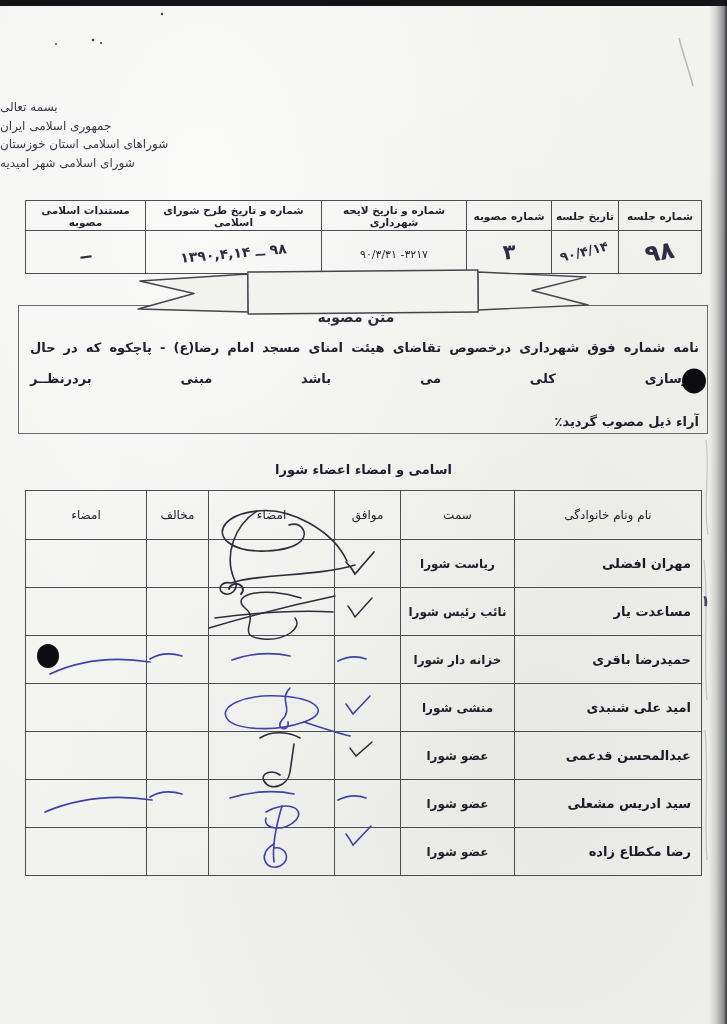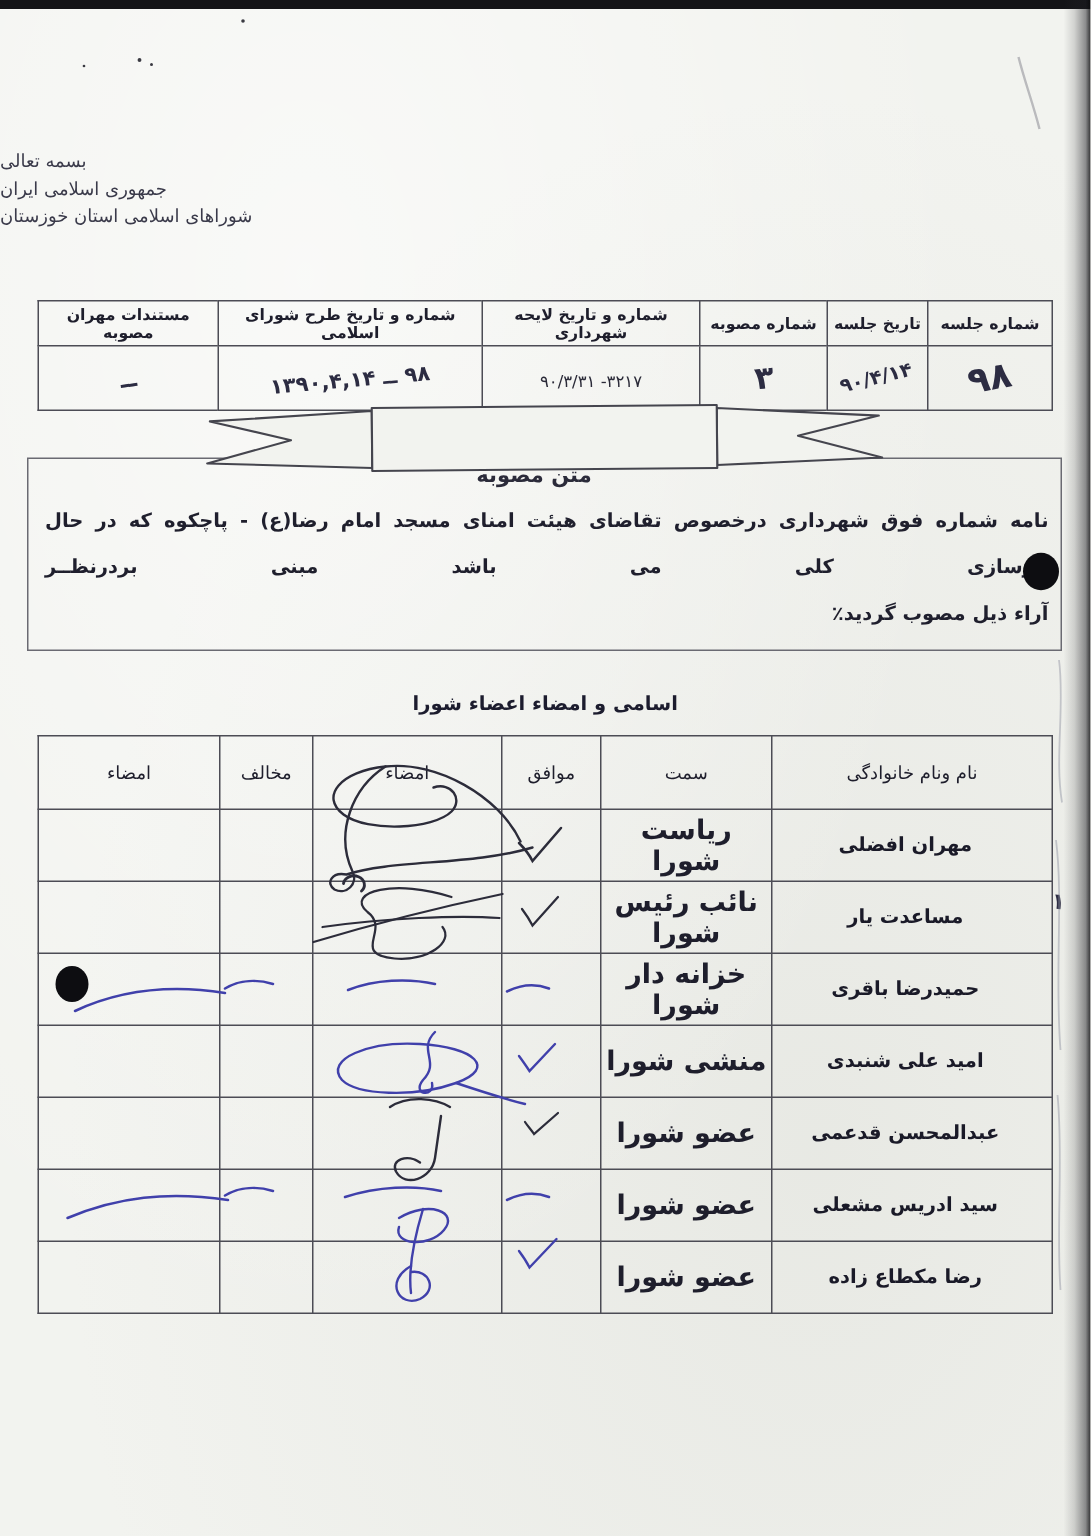--- a/index.html
+++ b/index.html
@@ -28,63 +28,64 @@
   .hw-tarh{font-size:14px;transform:rotate(-5deg);letter-spacing:1px;}
   .hw-dash{font-size:16px;transform:rotate(-8deg);}
   .banner{position:absolute;top:268px;left:132px;width:462px;height:48px;}
   .banner-label{position:absolute;top:280px;left:250px;width:212px;text-align:center;
     font-size:14px;font-weight:bold;color:#2b2b3a;direction:rtl;margin-top:29px;}
   .res-box{position:absolute;top:305px;left:18px;width:688px;height:127px;
     border:1px solid #6a6a72;background:transparent;}
   .res-text{position:absolute;top:332px;left:30px;right:28px;direction:rtl;}
   .res-text p{margin:0;font-size:13px;font-weight:bold;line-height:31px;color:#1f1f2d;
     text-align:justify;text-align-last:justify;}
-  .res-text p.last{text-align-last:right;}
+  .res-text p.last{text-align-last:right;margin-top:12px;}
   .section-title{position:absolute;top:451px;left:0;width:100%;text-align:center;direction:rtl;
     font-size:13px;font-weight:bold;color:#1c1c2e;margin-top:11px;}
   .members-table{position:absolute;top:490px;left:25px;width:676px;direction:rtl;}
   .members-table th{border:1px solid #4c4c55;font-size:12px;font-weight:normal;height:46px;color:#1e1e2c;}
   .members-table td{border:1px solid #4c4c55;height:45px;vertical-align:middle;}
-  .members-table td.name{font-size:13px;font-weight:bold;text-align:center;padding-right:10px;color:#1a1a28;}
-  .members-table td.role{font-size:18px;font-weight:bold;text-align:center;color:#1e1e2c;}
+  .members-table td.name{font-size:13px;font-weight:bold;text-align:right;padding-right:10px;color:#1a1a28;}
+  .members-table td.role{font-size:12px;font-weight:bold;text-align:center;color:#1e1e2c;}
   .overlay{position:absolute;top:0;left:0;pointer-events:none;}
   .margin-note{position:absolute;top:592px;left:701px;font-size:15px;font-weight:bold;
     color:#2e2e44;transform:rotate(6deg);}
 </style>
 </head>
 <body>
 
 <div class="page">
 
   <div class="top-edge"></div>
   <div class="right-edge"></div>
 
   <div class="doc-header">
     <div>بسمه تعالی</div>
     <div>جمهوری اسلامی ایران</div>
     <div>شوراهای اسلامی استان خوزستان</div>
+    <div>شورای اسلامی شهر امیدیه</div>
   </div>
 
   <table class="meta-table">
     <colgroup>
         <col style="width:83px">
         <col style="width:67px">
         <col style="width:85px">
         <col style="width:145px">
         <col style="width:176px">
         <col style="width:120px">
       </colgroup>
     <tbody>
         <tr>
       <th>شماره جلسه</th>
       <th>تاریخ جلسه</th>
       <th>شماره مصوبه</th>
       <th>شماره و تاریخ لایحه شهرداری</th>
       <th>شماره و تاریخ طرح شورای اسلامی</th>
-      <th>مستندات مهران مصوبه</th>
+      <th>مستندات اسلامی مصوبه</th>
     </tr>
     <tr>
       <td><span class="hw hw-98">۹۸</span></td>
       <td><span class="hw hw-date">۹۰/۴/۱۴</span></td>
       <td><span class="hw hw-3">۳</span></td>
       <td><span class="printed-val">۳۲۱۷- ۹۰/۳/۳۱</span></td>
       <td><span class="hw hw-tarh">۹۸ ــ ۱۳۹۰,۴,۱۴</span></td>
       <td><span class="hw hw-dash">ــ</span></td>
     </tr>
   </tbody>

